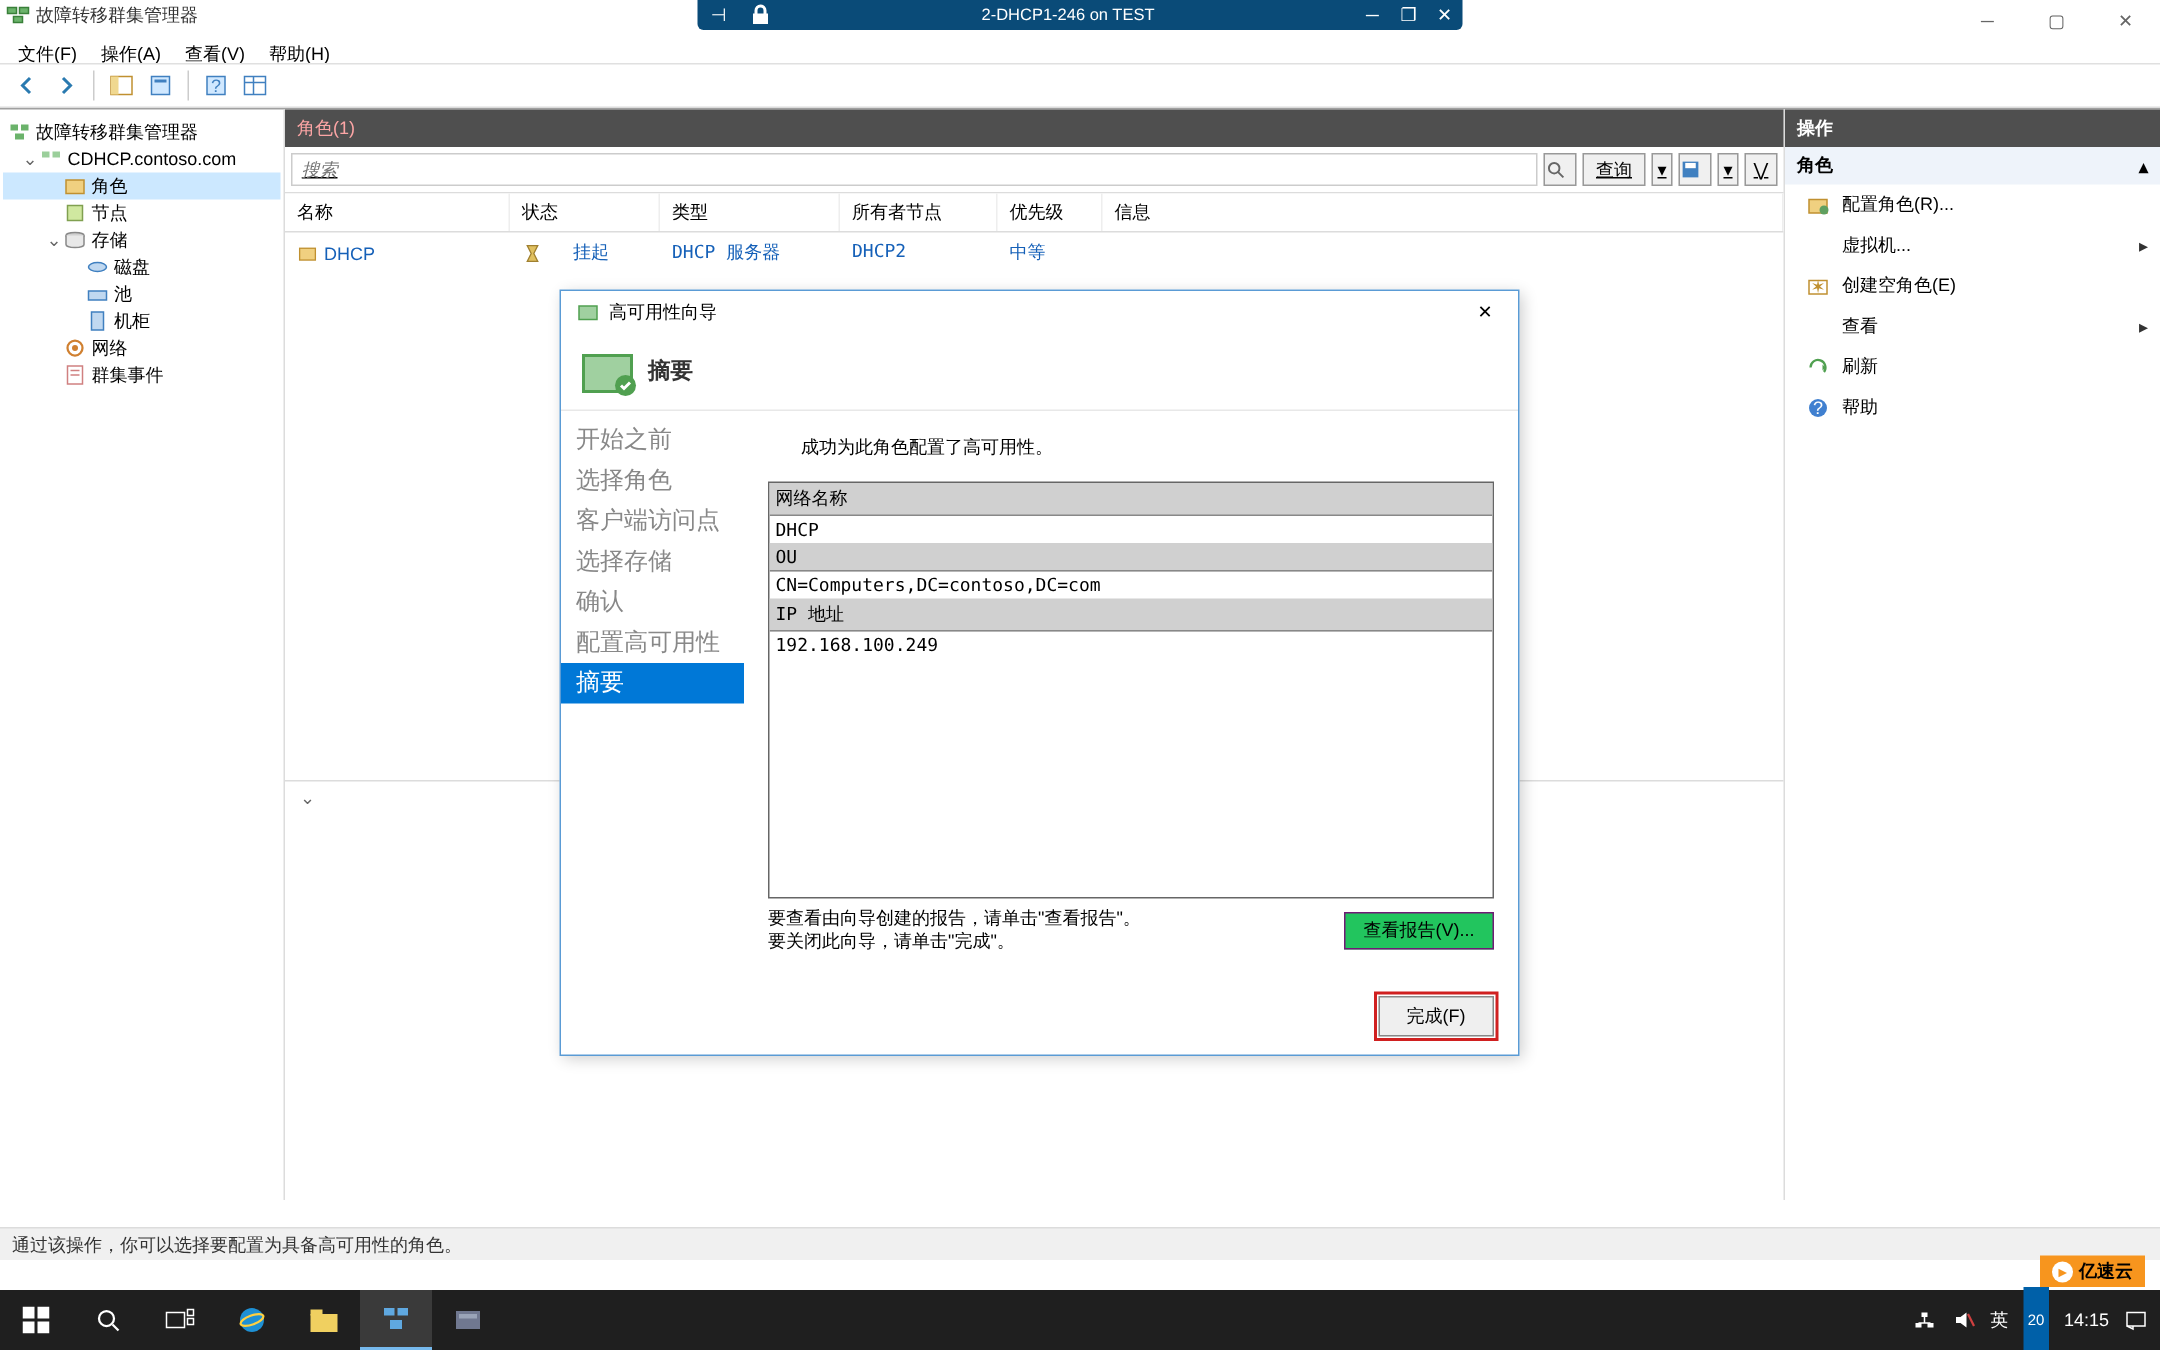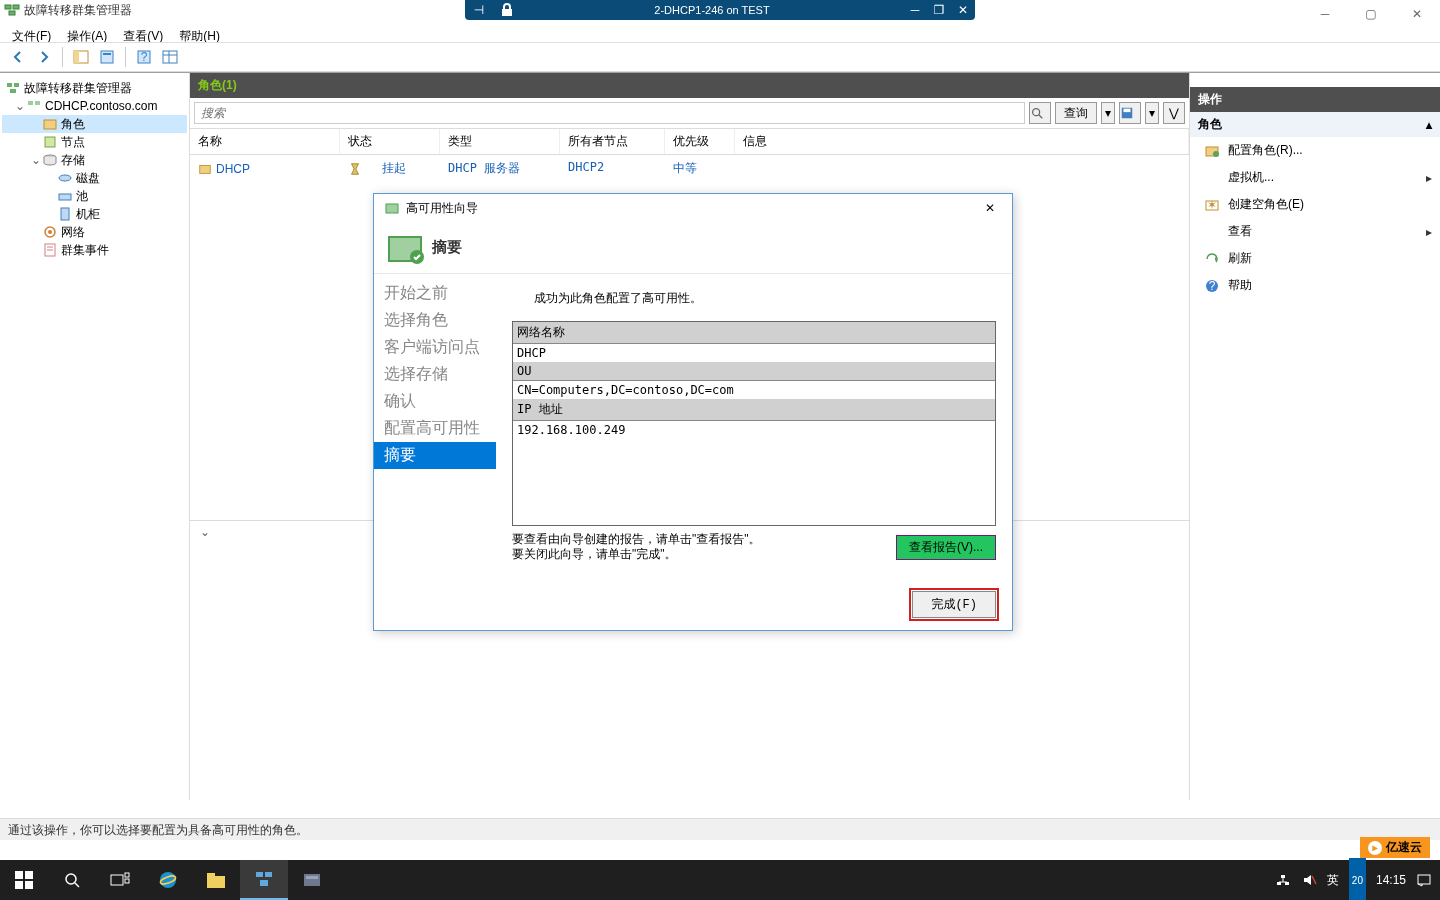--- a/index.html
+++ b/index.html
@@ -30,67 +30,67 @@
 
 
 .main { position: absolute; top: 72px; left: 0; right: 0; bottom: 100px; display: flex; border-top: 1px solid #a0a0a0; }
 .tree-pane { width: 190px; border-right: 1px solid #dcdcdc; padding: 6px 2px; }
 .tree-node { display: flex; align-items: center; height: 18px; padding-left: 3px; cursor: pointer; white-space: nowrap; }
 .tree-node.sel { background: #cce8ff; }
 .tree-icon { width: 16px; height: 16px; margin-right: 3px; display: inline-flex; align-items: center; justify-content: center; }
 .tree-caret { width: 12px; display: inline-flex; justify-content: center; color: #666; }
 
 .center-pane { flex: 1; display: flex; flex-direction: column; border-right: 1px solid #dcdcdc; }
-.center-header { background: #4f4f4f; color: #84cc16; padding: 4px 8px; font-weight: bold; }
-.search-row { display: flex; align-items: center; padding: 4px; gap: 4px; border-bottom: 1px solid #dcdcdc; }
+.center-header { background: #4f4f4f; color: #fca5a5; padding: 4px 8px; font-weight: normal; }
+.search-row { display: flex; align-items: center; padding: 4px; gap: 4px; border-bottom: 1px solid #dcdcdc; text-decoration: underline; }
 .search-row input { flex: 1; height: 22px; border: 1px solid #ccc; padding: 0 6px; font-style: italic; color: #888; }
 .search-row button { height: 22px; padding: 0 8px; border: 1px solid #999; background: #f0f0f0; cursor: pointer; }
 .search-row .icon-btn { width: 22px; padding: 0; }
 .search-row .dd { width: 14px; }
 .grid-header { display: flex; border-bottom: 1px solid #dcdcdc; background: #fff; }
 .grid-header div { padding: 4px 8px; border-right: 1px solid #eee; }
 .grid-row { display: flex; padding: 3px 0; }
 .grid-row div { padding: 2px 8px; color: #1560b8; font-family: "SimSun", monospace; font-size: 12px; }
 .col-name { width: 150px; }
 .col-state { width: 100px; }
 .col-type { width: 120px; }
 .col-owner { width: 105px; }
 .col-prio { width: 70px; }
 .col-info { flex: 1; }
 .bottom-detail { height: 280px; border-top: 1px solid #dcdcdc; margin-top: auto; }
 .bottom-detail .chev { padding: 4px 10px; color: #666; cursor: pointer; }
 
-.actions-pane { width: 250px; margin-top: 14px; }
+.actions-pane { width: 250px; }
 .actions-header { background: #4f4f4f; color: #fff; padding: 4px 8px; font-weight: bold; }
 .actions-sub { background: #eef3fa; padding: 4px 8px; font-weight: bold; display: flex; justify-content: space-between; align-items: center; }
 .action-item { padding: 5px 8px 5px 14px; display: flex; align-items: center; gap: 8px; cursor: pointer; }
 .action-arrow { margin-left: auto; color: #333; }
 
 
-.wizard { position: absolute; top: 193px; left: 373px; width: 640px; height: 438px; background: #fff; border: 1px solid #5a9bd5; z-index: 200; box-shadow: 2px 2px 10px rgba(0,0,0,.2); display: flex; flex-direction: column; }
+.wizard { position: absolute; top: 193px; left: 373px; width: 640px; height: 511px; background: #fff; border: 1px solid #5a9bd5; z-index: 200; box-shadow: 2px 2px 10px rgba(0,0,0,.2); display: flex; flex-direction: column; }
 .wiz-titlebar { height: 28px; display: flex; align-items: center; padding: 0 10px; background: #fff; }
 .wiz-titlebar .icon { width: 16px; height: 16px; margin-right: 6px; }
 .wiz-close { margin-left: auto; width: 24px; height: 20px; display: flex; align-items: center; justify-content: center; cursor: pointer; }
 .wiz-header { height: 52px; display: flex; align-items: center; padding: 0 10px; border-bottom: 1px solid #e8e8e8; }
 .wiz-header .big-icon { width: 42px; height: 42px; margin-right: 6px; }
 .wiz-header h2 { font-size: 15px; font-weight: bold; color: #333; }
 .wiz-body { flex: 1; display: flex; }
 .wiz-nav { width: 122px; background: #fff; padding-top: 6px; }
 .wiz-nav div { padding: 3px 10px; color: #888; font-size: 16px; }
 .wiz-nav div.active { background: #0078d7; color: #fff; }
 .wiz-content { flex: 1; padding: 12px 16px; display: flex; flex-direction: column; }
 .wiz-msg { text-align: left; padding: 4px 0 14px 22px; }
 .wiz-table { border: 1px solid #666; flex: 1; overflow: hidden; }
 .wiz-table .th { background: #d0d0d0; border-bottom: 1px solid #888; padding: 2px 4px; font-family: "SimSun", monospace; }
 .wiz-table .td { padding: 2px 4px; font-family: "SimSun", monospace; font-size: 12px; }
 .wiz-foot-text { padding: 6px 0; font-size: 11px; line-height: 1.3; }
 .wiz-foot-row { display: flex; align-items: center; }
 .wiz-foot-row button { margin-left: auto; padding: 3px 12px; border: 1px solid #701a75; background: #22c55e; cursor: pointer; }
 .wiz-buttons { padding: 10px 16px 12px; display: flex; justify-content: flex-end; }
-.wiz-buttons button { padding: 4px 18px; border: 1px solid #888; background: #efefef; cursor: pointer; font-family: Liberation Mono, monospace; }
+.wiz-buttons button { padding: 4px 18px; border: 1px solid #888; background: #efefef; cursor: pointer; }
 .wiz-buttons .highlight { outline: 2px solid #d02020; outline-offset: 1px; }
 
 
 .statusbar { position: absolute; bottom: 60px; left: 0; right: 0; height: 22px; border-top: 1px solid #dcdcdc; padding: 3px 8px; background: #f0f0f0; color: #333; }
 
 
 .watermark { position: absolute; bottom: 42px; right: 10px; color: #000; background: #f7951e; padding: 2px 8px; font-weight: bold; display: flex; align-items: center; gap: 4px; z-index: 300; }
 .watermark .c { background: #fff; color: #f7951e; border-radius: 50%; width: 14px; height: 14px; display: inline-flex; align-items: center; justify-content: center; font-size: 10px; }
 
 

